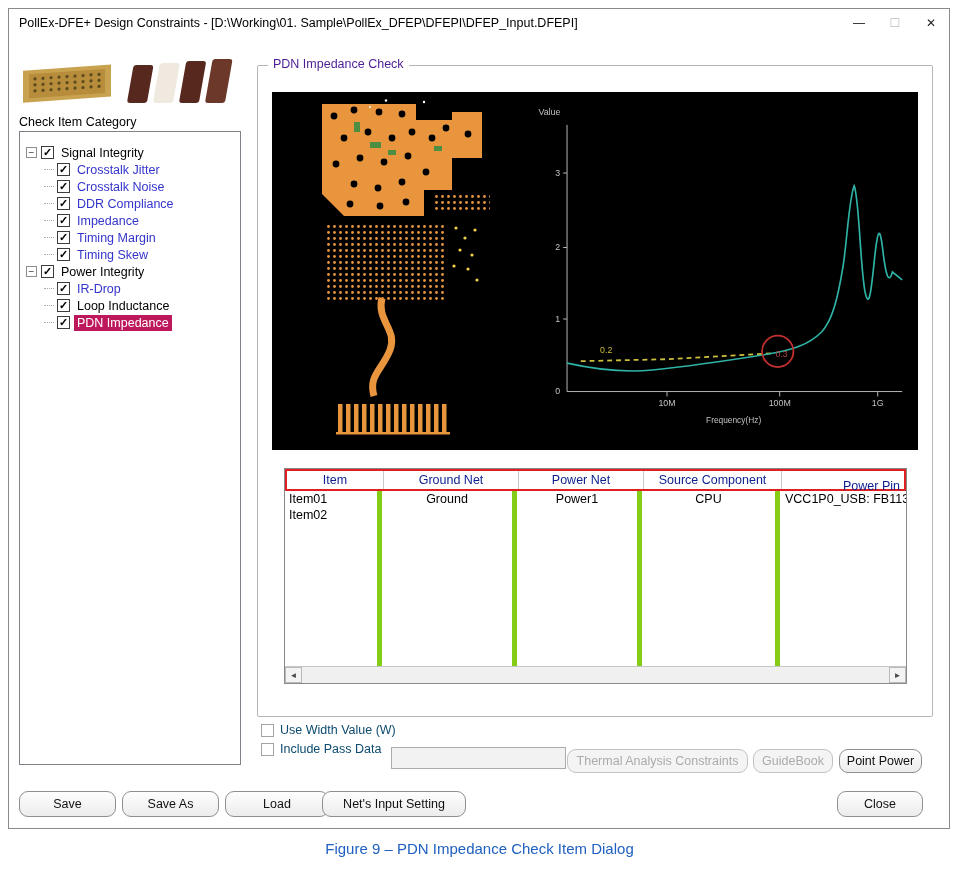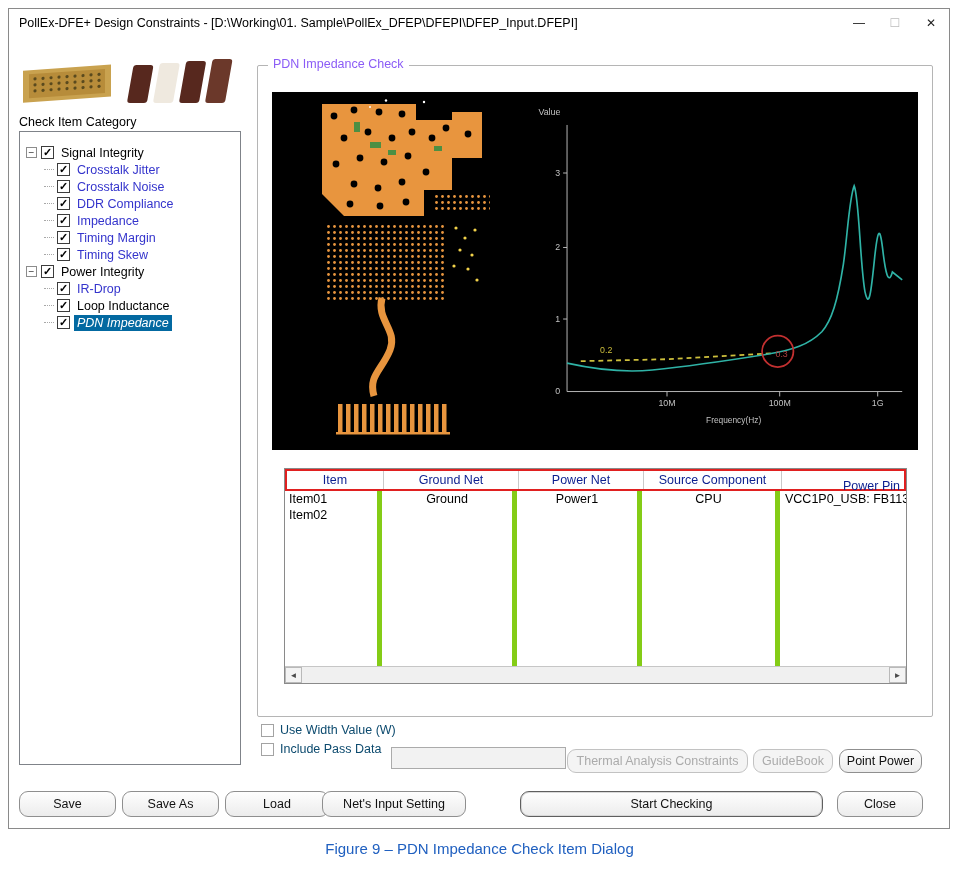--- a/index.html
+++ b/index.html
@@ -18,25 +18,25 @@
   .thumb { position:absolute; left:10px; top:46px; width:222px; height:48px; }
   .cat-label { position:absolute; left:10px; top:106px; font-size:12.5px; color:#000; }
   .treebox { position:absolute; left:10px; top:122px; width:222px; height:634px; border:1px solid #7f8389; background:#fff; padding:12px 4px 4px 4px; overflow:hidden; }
   .tree-row { display:flex; align-items:center; height:17px; font-size:12.5px; padding-left:2px; white-space:nowrap; }
   .tree-row.child { padding-left:20px; }
   .tree-row.child::before { content:""; display:inline-block; width:10px; height:1px; border-top:1px dotted #a8a8a8; margin-right:3px; flex:none; }
   .expander { width:11px; height:11px; border:1px solid #8c8c8c; background:#fff; font-size:10px; line-height:9px; text-align:center; color:#333; margin-right:4px; flex:none; }
   .cbx { width:13px; height:13px; border:1px solid #3c3c3c; background:#fff; font-size:11px; line-height:11px; text-align:center; font-weight:bold; color:#000; margin-right:4px; flex:none; }
   .tree-label { padding:1px 3px; color:#000; }
   .tree-label.blue { color:#3434cc; }
-  .tree-label.selected { background:#0369a1; color:#fff;font-style:italic; }
+  .tree-label.selected { background:#be185d; color:#fff; }
 
   
   .groupbox { position:absolute; left:248px; top:56px; width:676px; height:652px; border:1px solid #b5b5b5; border-radius:2px; }
-  .group-title { position:absolute; left:10px; top:-9px; background:#fff; padding:0 5px; font-size:12.5px; color:#8b5cf6; }
+  .group-title { position:absolute; left:10px; top:-9px; background:#fff; padding:0 5px; font-size:12.5px; color:#4c1d95; }
 
   
   .canvas { position:absolute; left:14px; top:26px; width:646px; height:358px; background:#000; }
   svg text.axis-text { font-family:"Liberation Sans", sans-serif; fill:#c2c2c2; }
 
   
   .table-wrap { position:absolute; left:26px; top:402px; width:623px; height:216px; border:1px solid #8a8a8a; background:#fff; display:flex; flex-direction:column; }
   .thead { display:grid; grid-template-columns:97px 135px 125px 138px 1fr; height:22px; border:2px solid #e02020; align-items:center; background:#fff; flex:none; }
   .th { font-size:12.5px; color:#0b1f8f; text-align:center; border-right:1px solid #c9c9c9; height:100%; display:flex; align-items:center; justify-content:center; overflow:hidden; }
   .th.last { border-right:none; justify-content:flex-end; padding-right:4px;margin-top:12px; }
@@ -383,17 +383,16 @@
   <input class="txt" disabled="" value="" style="">
 
   <div class="btn disabled" style="left:558px;top:740px;width:181px;height:24px;">Thermal Analysis Constraints</div>
   <div class="btn disabled" style="left:744px;top:740px;width:80px;height:24px;">GuideBook</div>
   <div class="btn" style="left:830px;top:740px;width:83px;height:24px;">Point Power</div>
 
   <div class="btn" style="left:10px;top:782px;width:97px;height:26px;">Save</div>
   <div class="btn" style="left:113px;top:782px;width:97px;height:26px;">Save As</div>
   <div class="btn" style="left:216px;top:782px;width:104px;height:26px;">Load</div>
   <div class="btn" style="left:313px;top:782px;width:144px;height:26px;">Net's Input Setting</div>
-  <div class="btn default" style="left:511px;top:782px;width:303px;height:26px;">Start Checking</div>
   <div class="btn" style="left:828px;top:782px;width:86px;height:26px;">Close</div>
 </div>
 
 <div class="caption">Figure 9 – PDN Impedance Check Item Dialog</div>
 
 </body></html>

